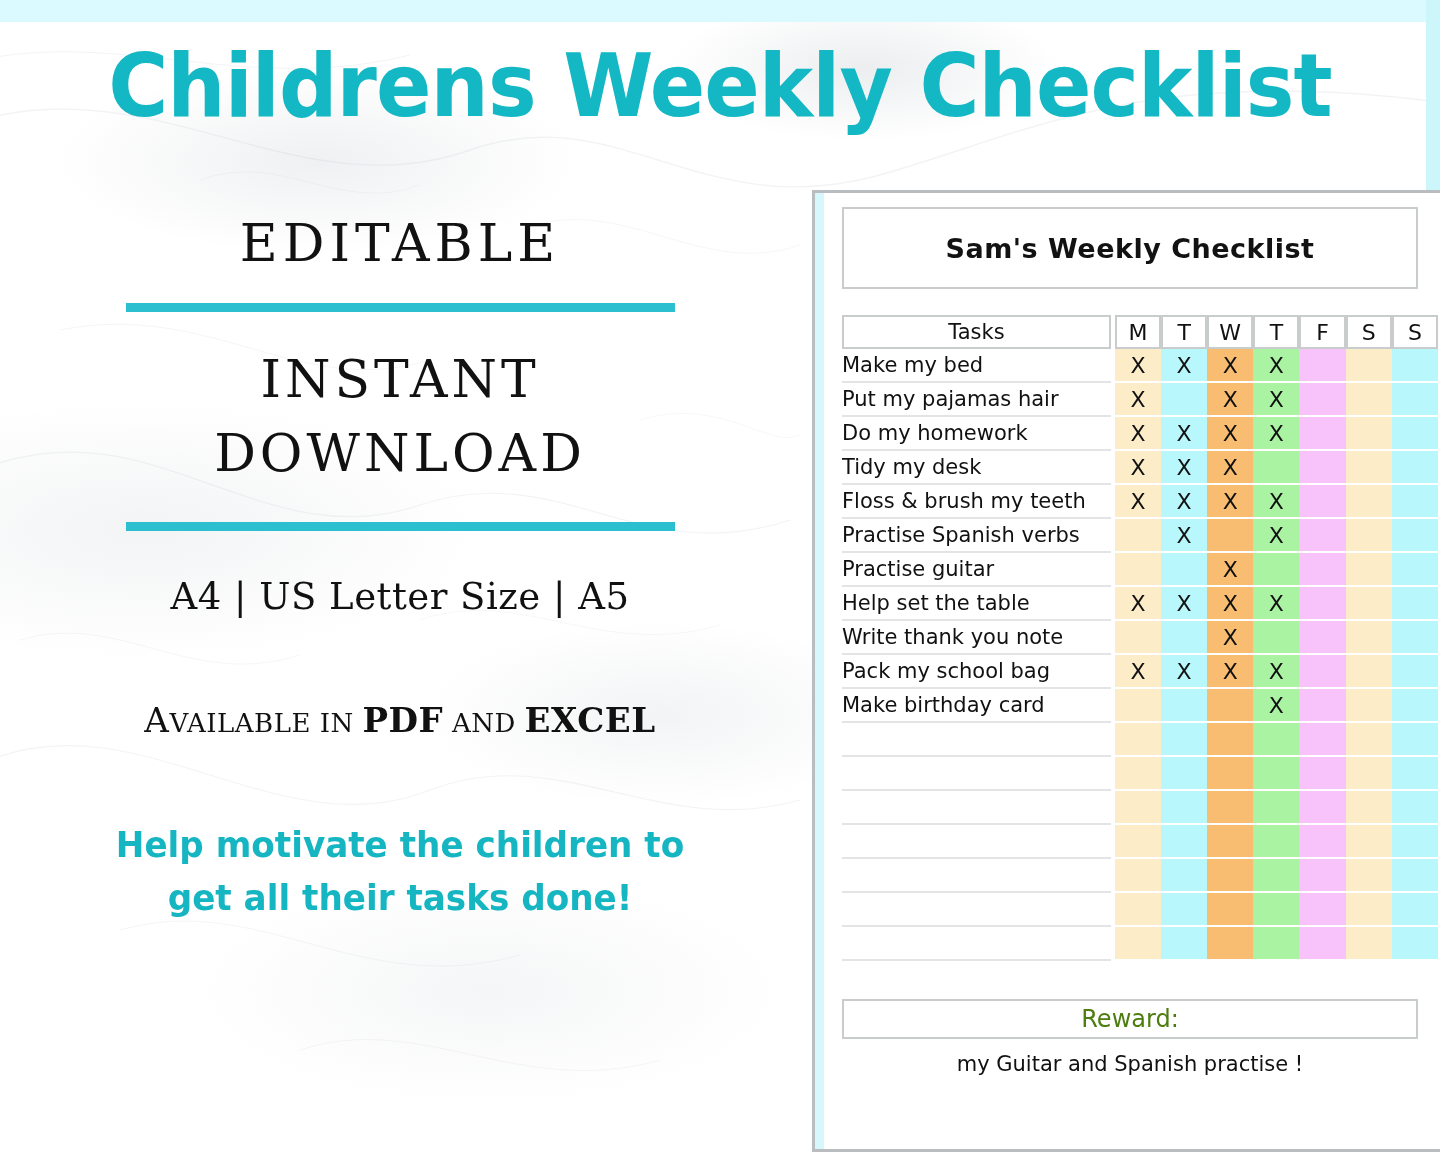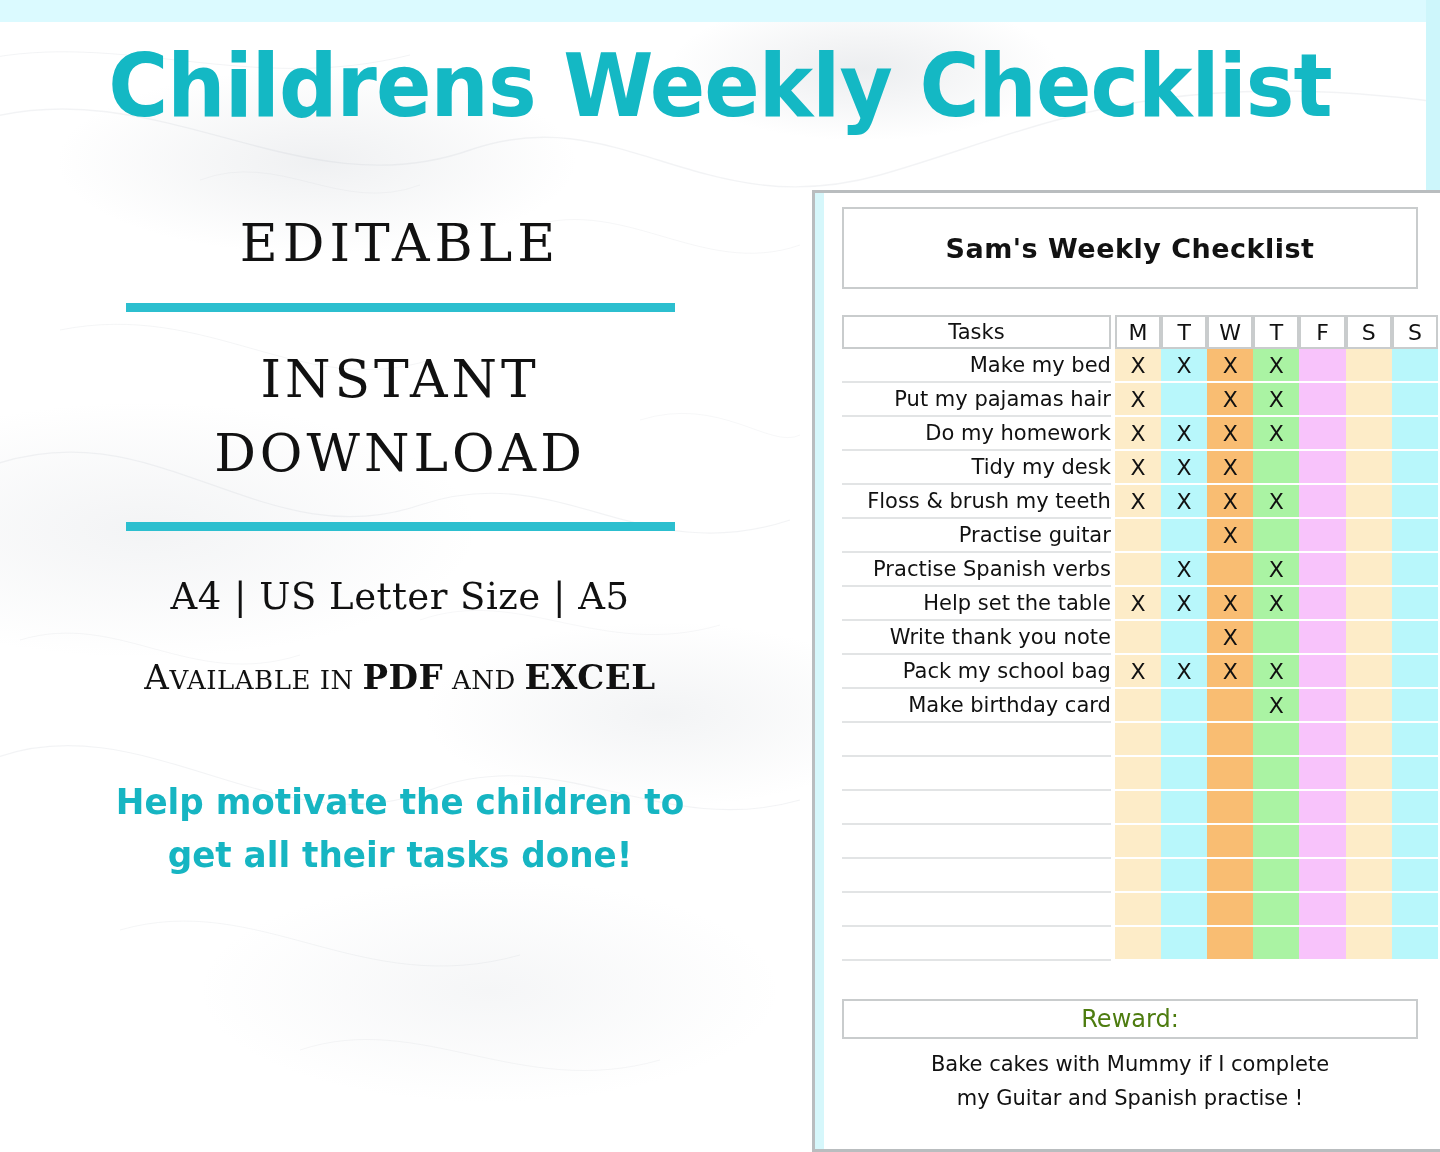--- a/index.html
+++ b/index.html
@@ -50,21 +50,21 @@
     color:#111111;
     text-align:center;
     font-weight:400;
   }
   .ed{font-size:52px;letter-spacing:5px;line-height:56px;}
   .bar{
     width:549px;height:9px;background:#2cbfcf;margin:32px auto 0 auto;
   }
   .inst{font-size:52px;letter-spacing:4px;line-height:74px;margin-top:30px;}
   .sizes{font-size:37px;letter-spacing:.5px;margin-top:44px;}
-  .avail{font-size:34px;letter-spacing:.5px;margin-top:39px;}
+  .avail{font-size:34px;letter-spacing:.5px;margin-top:82px;}
   .avail b{font-weight:bold;}
   .motivate{
     margin-top:78px;
     font-family:"DejaVu Sans",sans-serif;
     font-weight:bold;
     color:#16b5c2;
     font-size:36px;
     line-height:53px;
     text-align:center;
     transform:scaleX(.95);
@@ -127,21 +127,21 @@
     font-weight:400;font-size:22px;color:#111;
     text-align:center;background:#fff;
     box-sizing:border-box;
   }
 
   .cell-task{
     height:20px;
     border-bottom:2px solid #e2e4e5;
     font-family:"DejaVu Sans",sans-serif;
     font-size:21px;color:#111;
-    text-align:right;background:#fff;
+    text-align:left;background:#fff;
     box-sizing:border-box;
     white-space:nowrap;
     overflow:hidden;
   }
   .cell-day{
     height:34px;
     border-bottom:2px solid #ffffff;
     font-family:"DejaVu Sans",sans-serif;
     font-size:22px;color:#111;
     text-align:center;
@@ -293,37 +293,37 @@
             <td class="gap"></td>
             <td class="cell-day" style="background: rgb(253, 236, 200);">X</td>
             <td class="cell-day" style="background: rgb(184, 247, 251);">X</td>
             <td class="cell-day" style="background: rgb(249, 189, 114);">X</td>
             <td class="cell-day" style="background: rgb(170, 243, 163);">X</td>
             <td class="cell-day" style="background: rgb(248, 195, 251);"></td>
             <td class="cell-day" style="background: rgb(253, 236, 200);"></td>
             <td class="cell-day" style="background: rgb(184, 247, 251);"></td>
           </tr>
           <tr>
+            <td class="cell-task">Practise Spanish verbs</td>
+            <td class="gap"></td>
+            <td class="cell-day" style="background: rgb(253, 236, 200);"></td>
+            <td class="cell-day" style="background: rgb(184, 247, 251);">X</td>
+            <td class="cell-day" style="background: rgb(249, 189, 114);"></td>
+            <td class="cell-day" style="background: rgb(170, 243, 163);">X</td>
+            <td class="cell-day" style="background: rgb(248, 195, 251);"></td>
+            <td class="cell-day" style="background: rgb(253, 236, 200);"></td>
+            <td class="cell-day" style="background: rgb(184, 247, 251);"></td>
+          </tr>
+          <tr>
             <td class="cell-task">Practise guitar</td>
             <td class="gap"></td>
             <td class="cell-day" style="background: rgb(253, 236, 200);"></td>
             <td class="cell-day" style="background: rgb(184, 247, 251);"></td>
             <td class="cell-day" style="background: rgb(249, 189, 114);">X</td>
             <td class="cell-day" style="background: rgb(170, 243, 163);"></td>
-            <td class="cell-day" style="background: rgb(248, 195, 251);"></td>
-            <td class="cell-day" style="background: rgb(253, 236, 200);"></td>
-            <td class="cell-day" style="background: rgb(184, 247, 251);"></td>
-          </tr>
-          <tr>
-            <td class="cell-task">Practise Spanish verbs</td>
-            <td class="gap"></td>
-            <td class="cell-day" style="background: rgb(253, 236, 200);"></td>
-            <td class="cell-day" style="background: rgb(184, 247, 251);">X</td>
-            <td class="cell-day" style="background: rgb(249, 189, 114);"></td>
-            <td class="cell-day" style="background: rgb(170, 243, 163);">X</td>
             <td class="cell-day" style="background: rgb(248, 195, 251);"></td>
             <td class="cell-day" style="background: rgb(253, 236, 200);"></td>
             <td class="cell-day" style="background: rgb(184, 247, 251);"></td>
           </tr>
           <tr>
             <td class="cell-task">Help set the table</td>
             <td class="gap"></td>
             <td class="cell-day" style="background: rgb(253, 236, 200);">X</td>
             <td class="cell-day" style="background: rgb(184, 247, 251);">X</td>
             <td class="cell-day" style="background: rgb(249, 189, 114);">X</td>
@@ -443,19 +443,18 @@
             <td class="cell-day" style="background: rgb(184, 247, 251);"></td>
           </tr>
         </tbody>
     </table>
 
     <div id="reward">
       <div class="rewardbox">
         <span>Reward:</span>
       </div>
       <div class="rewardtext">
-        <div>Bake cakes with Mummy if I complete</div>
         <div>my Guitar and Spanish practise !</div>
       </div>
     </div>
 
   </div>
 </div>
 
 </body></html>

